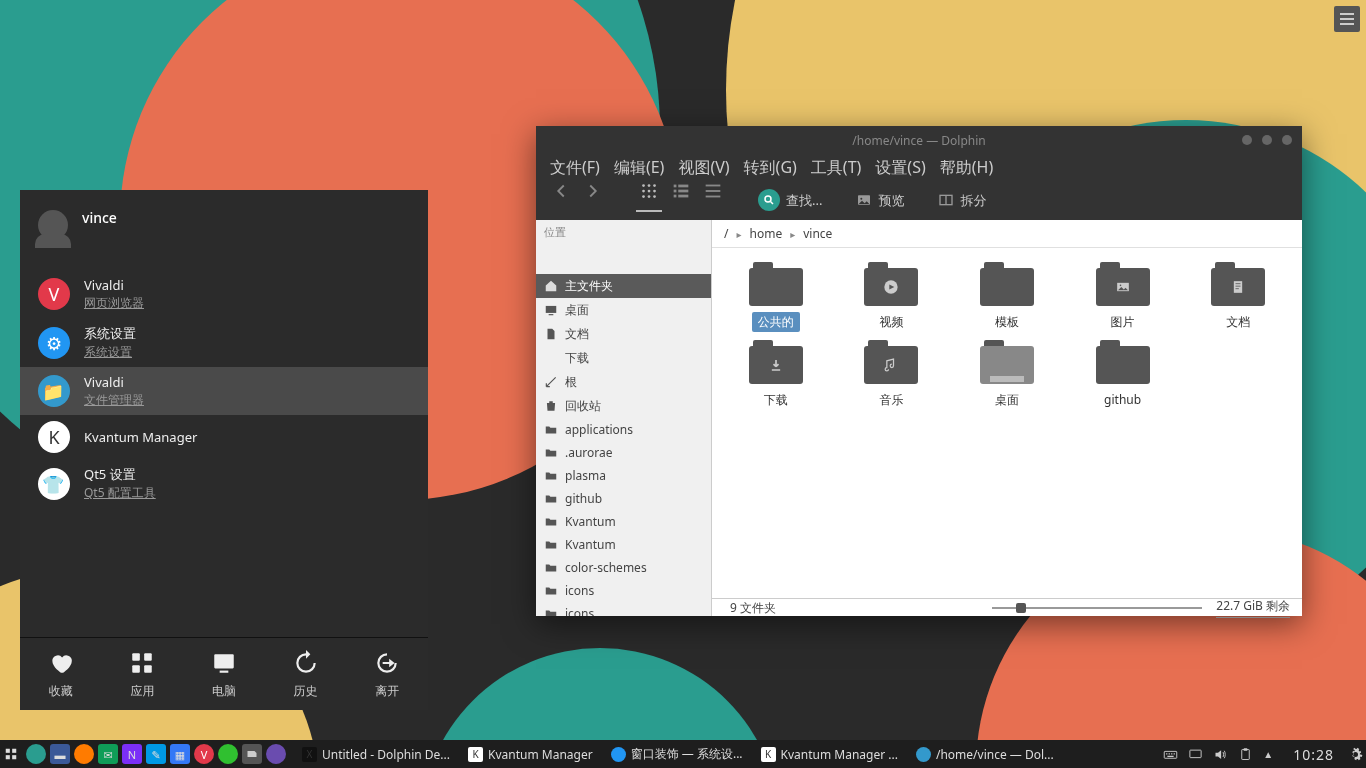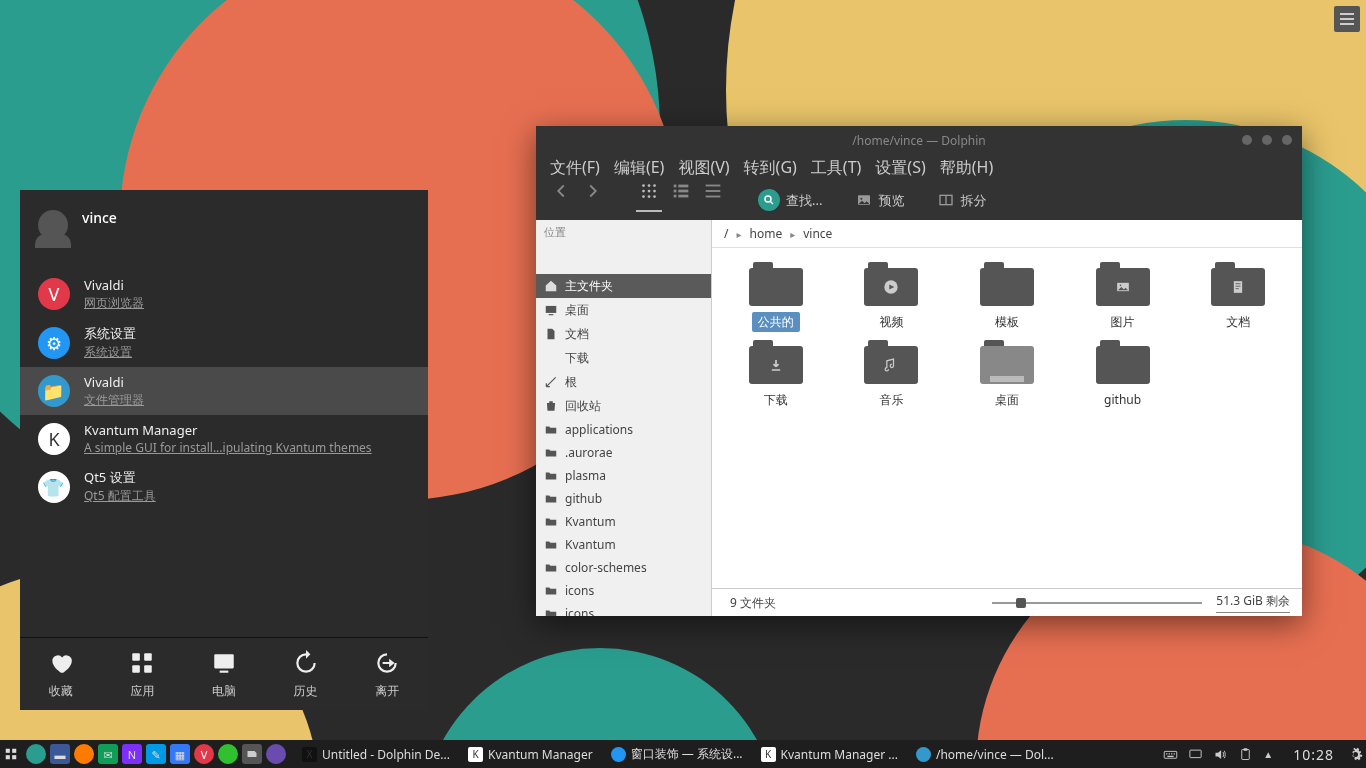--- a/index.html
+++ b/index.html
@@ -73,21 +73,21 @@
 .file-item { display:flex; flex-direction:column; align-items:center; gap:6px; cursor:pointer; font-size:12px; color:#333; }
 .file-item .folder-ic { width:54px; height:44px; position:relative; }
 .folder-ic .tab-f { position:absolute; top:0; left:4px; width:20px; height:8px; background:#555; border-radius:2px 2px 0 0; }
 .folder-ic .body-f { position:absolute; top:6px; left:0; width:54px; height:38px; background:#555; border-radius:3px; display:flex; align-items:center; justify-content:center; }
 .folder-ic .body-f svg { width:20px; height:20px; fill:#ccc; }
 .folder-ic.desktop .body-f { background:#888; }
 .folder-ic.desktop::after { content:""; position:absolute; bottom:2px; left:10px; width:34px; height:6px; background:#bbb; }
 .file-item .lbl { padding:1px 6px; border-radius:2px;text-align:center; }
 .file-item.sel .lbl { background:#5a8fbf; color:#fff; }
 
-.d-status { height:28px; border-top:1px solid #ccc; display:flex; align-items:center; padding:0 12px; font-size:12px; color:#444; gap:14px; }
+.d-status { height:18px; border-top:1px solid #ccc; display:flex; align-items:center; padding:0 12px; font-size:12px; color:#444; gap:14px; }
 .d-status .count { flex:0 0 auto; margin-left:6px; }
 .zoom { flex:1; display:flex; justify-content:flex-end; align-items:center; gap:8px; }
 .zoom .track { width:210px; height:2px; background:#999; position:relative; }
 .zoom .thumb { position:absolute; top:-4px; left:24px; width:10px; height:10px; background:#555; border-radius:2px; }
 .free-space { border-bottom:1px solid #888; padding-bottom:2px; }
 
 
 .panel { position:absolute; left:0; bottom:0; width:100%; height:28px; background:#1e1e1e; display:flex; align-items:center; color:#ddd; font-size:12px; }
 .panel .pin { width:22px; display:flex; align-items:center; justify-content:center; }
 .panel .launchers { display:flex; align-items:center; gap:4px; padding:0 4px; }
@@ -145,21 +145,20 @@
         <div class="app-icon" style="background:#3399cc;color:#fff">📁</div>
     <div class="app-text">
           <div class="t1">Vivaldi</div>
           <div class="t2">文件管理器</div>
         </div>
       </div>
       <div class="app-item">
         <div class="app-icon" style="background:#fff;color:#333">K</div>
     <div class="app-text">
           <div class="t1">Kvantum Manager</div>
-          <div class="t2">A simple GUI for install...ipulating Kvantum themes</div>
         </div>
       </div>
       <div class="app-item">
         <div class="app-icon" style="background:#fff;color:#333">👕</div>
     <div class="app-text">
           <div class="t1">Qt5 设置</div>
           <div class="t2">Qt5 配置工具</div>
         </div>
       </div>
     </div>
@@ -523,21 +522,21 @@
             <span class="lbl">github</span>
           </div>
         </div>
       <div class="d-status">
         <span class="count">9 文件夹</span>
         <div class="zoom">
             <div class="track">
               <div class="thumb"></div>
             </div>
           </div>
-        <span class="free-space">51.3 GiB 剩余</span>
+        <span class="free-space">22.7 GiB 剩余</span>
       </div>
     </div>
   </div>
 </div>
 
 <div class="panel">
   <div class="pin">
       <svg width="14" height="14" viewBox="0 0 24 24" fill="#ddd">
         <rect x="3" y="3" width="7" height="7"></rect>
         <rect x="14" y="3" width="7" height="7"></rect>

